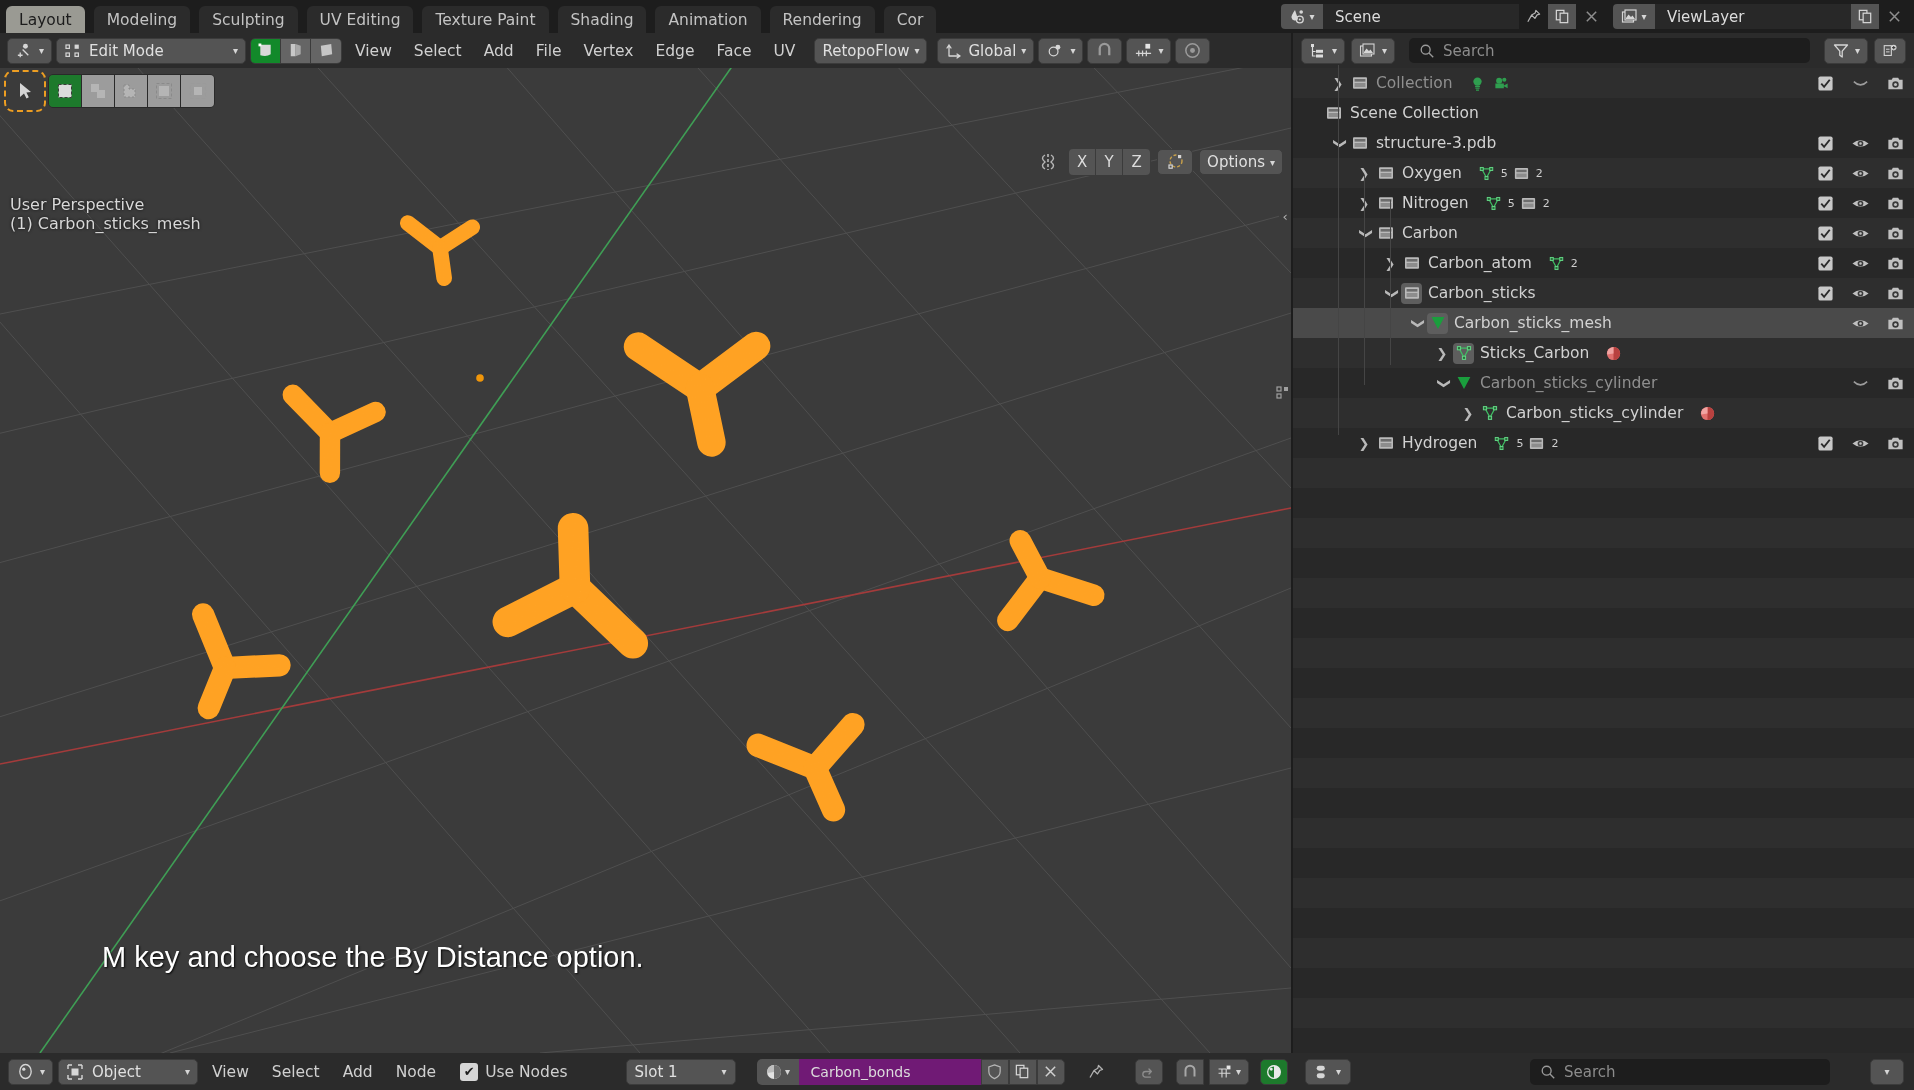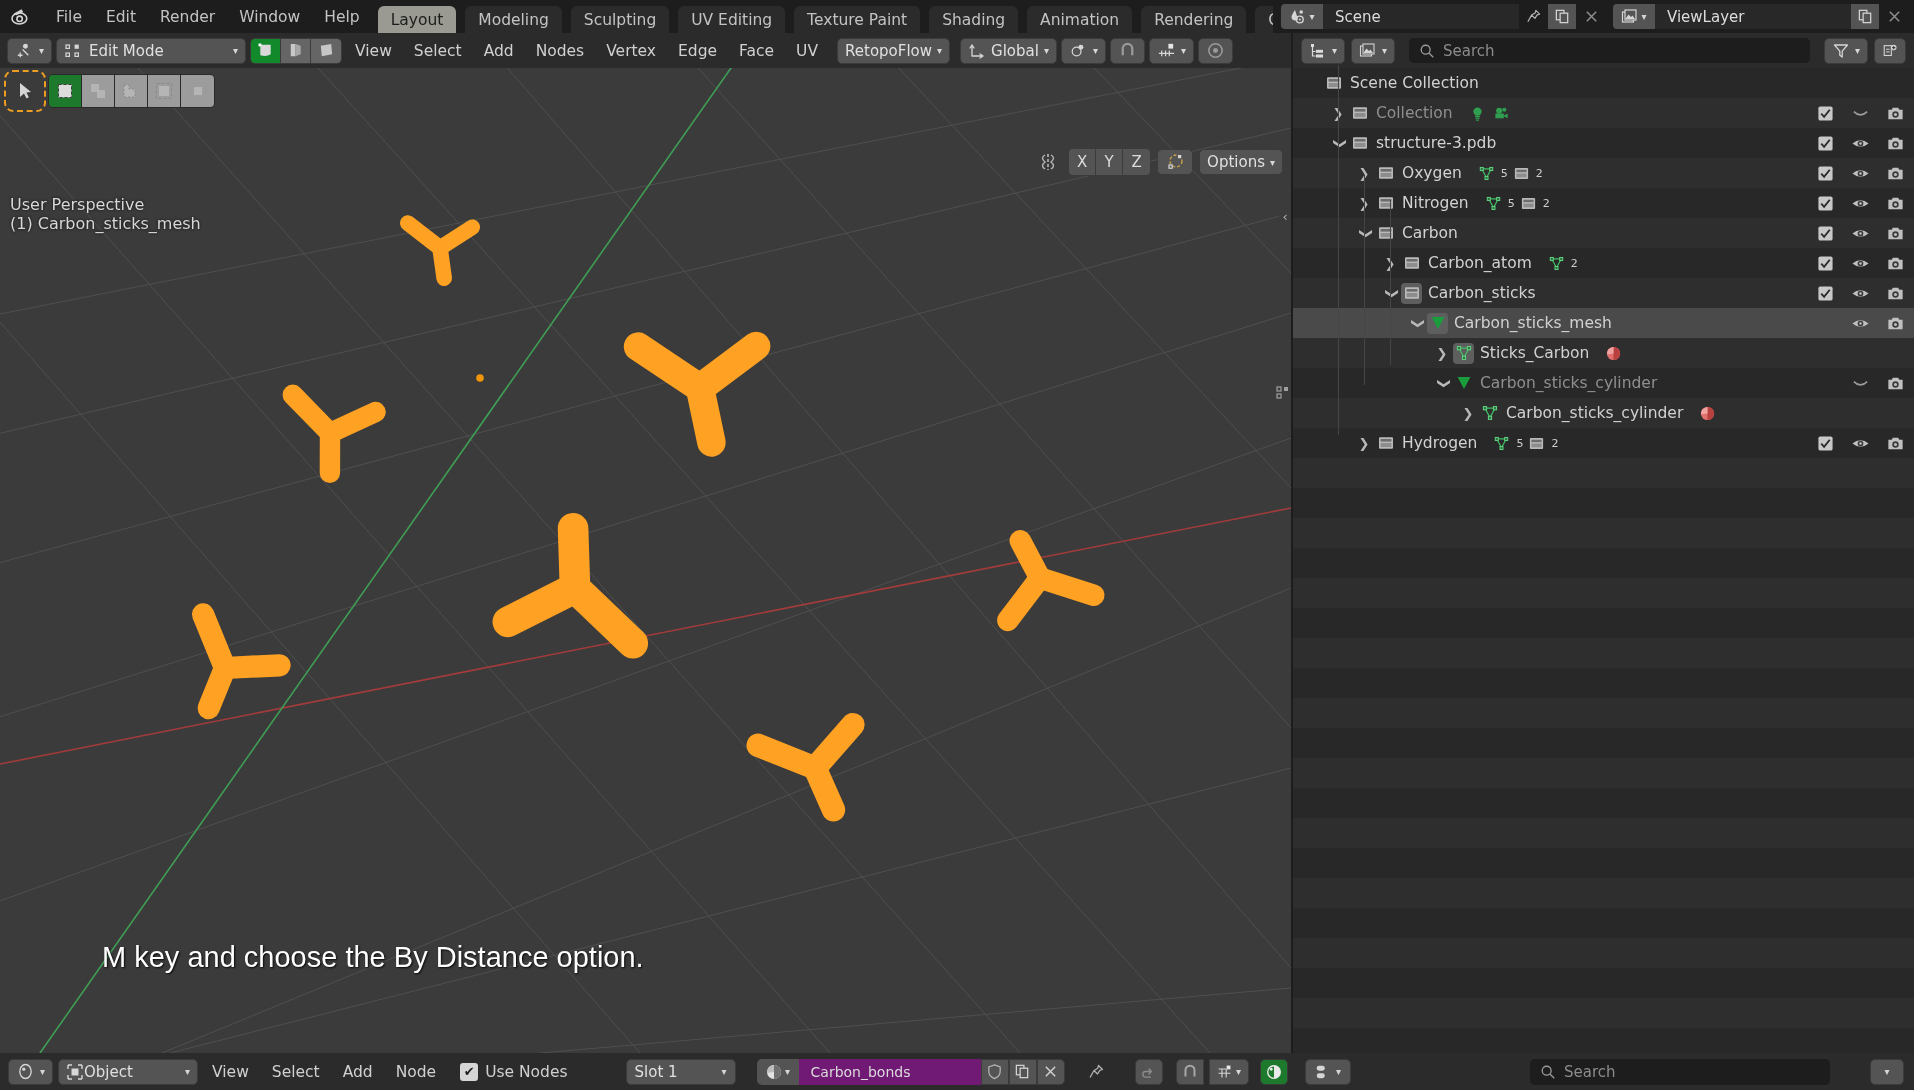--- a/index.html
+++ b/index.html
@@ -190,34 +190,20 @@
   .sq-btn.flat { background: transparent; border: none; }
   .bsearch {
     width: 300px; height: 26px; background:#1d1d1d; border-radius:5px;
     display:flex; align-items:center; gap:8px; padding:0 10px; color:#8c8c8c; font-size:15px;
   }
 </style>
 </head>
 <body>
 
 <div id="topbar">
-  <div class="tb-left">
-    <div class="blender-logo">
-      <svg width="24" height="24" viewBox="0 0 24 24">
-        <path d="M3 13.5c0-3 3.2-5.6 7.4-5.6 4.1 0 7.4 2.5 7.4 5.6S14.5 19 10.4 19 3 16.5 3 13.5z" fill="none" stroke="#d6d6d6" stroke-width="1.6"></path>
-        <circle cx="10.6" cy="13.8" r="2.7" fill="none" stroke="#d6d6d6" stroke-width="1.6"></circle>
-        <path d="M5 8.6 L12.5 4.2 L14.2 7 L7.3 10.2 Z" fill="#d6d6d6"></path>
-      </svg>
-    </div>
-    <div class="menu-item">File</div>
-    <div class="menu-item">Edit</div>
-    <div class="menu-item">Render</div>
-    <div class="menu-item">Window</div>
-    <div class="menu-item">Help</div>
-  </div>
   <div class="ws-tabs">
     <div class="ws-tab active">Layout</div>
     <div class="ws-tab">Modeling</div>
     <div class="ws-tab">Sculpting</div>
     <div class="ws-tab">UV Editing</div>
     <div class="ws-tab">Texture Paint</div>
     <div class="ws-tab">Shading</div>
     <div class="ws-tab">Animation</div>
     <div class="ws-tab">Rendering</div>
     <div class="ws-tab">Cor</div>
@@ -320,21 +306,21 @@
     <div class="seg">
       <svg width="17" height="17" viewBox="0 0 18 18">
           <path d="M3 4 L14 2 L15 13 L4 15 Z" fill="#c6c6c6"></path>
         </svg>
     </div>
   </div>
 
   <div class="hmenu">View</div>
   <div class="hmenu">Select</div>
   <div class="hmenu">Add</div>
-  <div class="hmenu">Nodes</div>
+  <div class="hmenu">File</div>
   <div class="hmenu">Vertex</div>
   <div class="hmenu">Edge</div>
   <div class="hmenu">Face</div>
   <div class="hmenu">UV</div>
 
   <div class="hbtn" style="margin-left:6px;">
     <span>RetopoFlow</span>
     <span class="chev">▾</span>
   </div>
 
@@ -568,80 +554,80 @@
       <svg width="18" height="18" viewBox="0 0 18 18">
           <rect x="2.5" y="3" width="8" height="11" fill="none" stroke="#d6d6d6" stroke-width="1.2"></rect>
           <path d="M4.5 7 L8.5 7 M4.5 10 L8.5 10" stroke="#d6d6d6" stroke-width="1.1"></path>
           <circle cx="13.2" cy="5.2" r="3.1" fill="#d6d6d6"></circle>
           <path d="M13.2 3.4 L13.2 7 M11.4 5.2 L15 5.2" stroke="#3b3b3b" stroke-width="1.2"></path>
         </svg>
     </div>
   </div>
 
   <div id="tree">
+      <div class="row alt dim" style="padding-left: 34px;">
+        <span class="disc">❯</span>
+        <span class="ricon">
+          <svg width="18" height="18" viewBox="0 0 18 18">
+            <rect x="2" y="3.2" width="14" height="11.6" rx="1" fill="#b9b9b9"></rect>
+            <rect x="3.6" y="5" width="10.8" height="2.6" fill="#6d6d6d"></rect>
+            <rect x="3.6" y="9" width="10.8" height="4" fill="#8d8d8d"></rect>
+          </svg>
+        </span>
+        <span class="rlabel">Collection</span>
+        <span style="display: flex; align-items: flex-end; gap: 3px; margin-left: 14px;">
+          <span class="ricon">
+            <svg width="17" height="17" viewBox="0 0 18 18">
+              <circle cx="9" cy="7" r="4.4" fill="#2f9e4f"></circle>
+              <path d="M6.4 12 L11.6 12 M6.8 14 L11.2 14 M7.4 16 L10.6 16" stroke="#2f9e4f" stroke-width="1.3"></path>
+            </svg>
+          </span>
+          <span class="ricon">
+            <svg width="17" height="17" viewBox="0 0 18 18">
+              <circle cx="6.5" cy="6" r="3.2" fill="#2f9e4f"></circle>
+              <circle cx="12" cy="5" r="2.2" fill="#2f9e4f"></circle>
+              <path d="M2.5 9 L11.5 9 L11.5 14 L2.5 14 Z M11.5 11 L15.5 9 L15.5 14 L11.5 12 Z" fill="#2f9e4f"></path>
+            </svg>
+          </span>
+        </span>
+        <div class="restrict">
+          <span style="width: 21px; display: flex; justify-content: center;">
+            <svg width="17" height="17" viewBox="0 0 18 18">
+              <rect x="1.5" y="1.5" width="15" height="15" rx="2" fill="#c8c8c8"></rect>
+              <path d="M4.5 9.2 L7.5 12.5 L13.5 5" fill="none" stroke="#2b2b2b" stroke-width="2"></path>
+            </svg>
+          </span>
+          <span style="width: 21px; display: flex; justify-content: center;">
+            <svg width="19" height="19" viewBox="0 0 20 20">
+              <path d="M3 8 Q10 15 17 8" fill="none" stroke="#9c9c9c" stroke-width="1.6"></path>
+            </svg>
+          </span>
+          <span style="width: 21px; display: flex; justify-content: center;">
+            <svg width="19" height="19" viewBox="0 0 20 20">
+              <path d="M2.5 6 L6 6 L7.2 4 L12.8 4 L14 6 L17.5 6 L17.5 16 L2.5 16 Z" fill="#c0c0c0"></path>
+              <circle cx="10" cy="11" r="3.4" fill="#3a3a3a"></circle>
+              <circle cx="10" cy="11" r="1.6" fill="#c0c0c0"></circle>
+            </svg>
+          </span>
+        </div>
+      </div>
       <div class="row" style="padding-left: 8px;">
         <span class="disc"></span>
         <span class="ricon">
           <svg width="18" height="18" viewBox="0 0 18 18">
             <rect x="2" y="3.2" width="14" height="11.6" rx="1" fill="#b9b9b9"></rect>
             <rect x="3.6" y="5" width="10.8" height="2.6" fill="#6d6d6d"></rect>
             <rect x="3.6" y="9" width="10.8" height="4" fill="#8d8d8d"></rect>
           </svg>
         </span>
         <span class="rlabel">Scene Collection</span>
         <div class="restrict">
           <span style="width: 21px; display: flex; justify-content: center;"></span>
           <span style="width: 21px; display: flex; justify-content: center;"></span>
           <span style="width: 21px; display: flex; justify-content: center;"></span>
-        </div>
-      </div>
-      <div class="row alt dim" style="padding-left: 34px;">
-        <span class="disc">❯</span>
-        <span class="ricon">
-          <svg width="18" height="18" viewBox="0 0 18 18">
-            <rect x="2" y="3.2" width="14" height="11.6" rx="1" fill="#b9b9b9"></rect>
-            <rect x="3.6" y="5" width="10.8" height="2.6" fill="#6d6d6d"></rect>
-            <rect x="3.6" y="9" width="10.8" height="4" fill="#8d8d8d"></rect>
-          </svg>
-        </span>
-        <span class="rlabel">Collection</span>
-        <span style="display: flex; align-items: flex-end; gap: 3px; margin-left: 14px;">
-          <span class="ricon">
-            <svg width="17" height="17" viewBox="0 0 18 18">
-              <circle cx="9" cy="7" r="4.4" fill="#2f9e4f"></circle>
-              <path d="M6.4 12 L11.6 12 M6.8 14 L11.2 14 M7.4 16 L10.6 16" stroke="#2f9e4f" stroke-width="1.3"></path>
-            </svg>
-          </span>
-          <span class="ricon">
-            <svg width="17" height="17" viewBox="0 0 18 18">
-              <circle cx="6.5" cy="6" r="3.2" fill="#2f9e4f"></circle>
-              <circle cx="12" cy="5" r="2.2" fill="#2f9e4f"></circle>
-              <path d="M2.5 9 L11.5 9 L11.5 14 L2.5 14 Z M11.5 11 L15.5 9 L15.5 14 L11.5 12 Z" fill="#2f9e4f"></path>
-            </svg>
-          </span>
-        </span>
-        <div class="restrict">
-          <span style="width: 21px; display: flex; justify-content: center;">
-            <svg width="17" height="17" viewBox="0 0 18 18">
-              <rect x="1.5" y="1.5" width="15" height="15" rx="2" fill="#c8c8c8"></rect>
-              <path d="M4.5 9.2 L7.5 12.5 L13.5 5" fill="none" stroke="#2b2b2b" stroke-width="2"></path>
-            </svg>
-          </span>
-          <span style="width: 21px; display: flex; justify-content: center;">
-            <svg width="19" height="19" viewBox="0 0 20 20">
-              <path d="M3 8 Q10 15 17 8" fill="none" stroke="#9c9c9c" stroke-width="1.6"></path>
-            </svg>
-          </span>
-          <span style="width: 21px; display: flex; justify-content: center;">
-            <svg width="19" height="19" viewBox="0 0 20 20">
-              <path d="M2.5 6 L6 6 L7.2 4 L12.8 4 L14 6 L17.5 6 L17.5 16 L2.5 16 Z" fill="#c0c0c0"></path>
-              <circle cx="10" cy="11" r="3.4" fill="#3a3a3a"></circle>
-              <circle cx="10" cy="11" r="1.6" fill="#c0c0c0"></circle>
-            </svg>
-          </span>
         </div>
       </div>
       <div class="row" style="padding-left: 34px;">
         <span class="disc" style="transform: rotate(-90deg);">❮</span>
         <span class="ricon">
           <svg width="18" height="18" viewBox="0 0 18 18">
             <rect x="2" y="3.2" width="14" height="11.6" rx="1" fill="#b9b9b9"></rect>
             <rect x="3.6" y="5" width="10.8" height="2.6" fill="#6d6d6d"></rect>
             <rect x="3.6" y="9" width="10.8" height="4" fill="#8d8d8d"></rect>
           </svg>
@@ -1067,21 +1053,21 @@
 
 <div id="bottombar">
   <div class="hbtn">
     <svg width="19" height="19" viewBox="0 0 20 20">
         <ellipse cx="10" cy="10" rx="6" ry="7.4" fill="none" stroke="#d6d6d6" stroke-width="1.4"></ellipse>
         <circle cx="8.2" cy="7.6" r="1.7" fill="#d6d6d6"></circle>
       </svg>
     <span class="chev">▾</span>
   </div>
   <div class="hbtn" style="min-width:140px;justify-content:space-between;">
-    <span style="display:flex;align-items:center;justify-content:flex-end;">
+    <span style="display:flex;align-items:center;gap:8px;justify-content:flex-end;">
       <svg width="18" height="18" viewBox="0 0 18 18">
           <path d="M2 2 L6 2 M2 2 L2 6 M16 2 L12 2 M16 2 L16 6 M2 16 L6 16 M2 16 L2 12 M16 16 L12 16 M16 16 L16 12" stroke="#d6d6d6" stroke-width="1.4"></path>
           <rect x="5.5" y="5.5" width="7" height="7" fill="#d6d6d6"></rect>
         </svg>
       <span>Object</span>
     </span>
     <span class="chev">▾</span>
   </div>
   <div class="hmenu">View</div>
   <div class="hmenu">Select</div>

